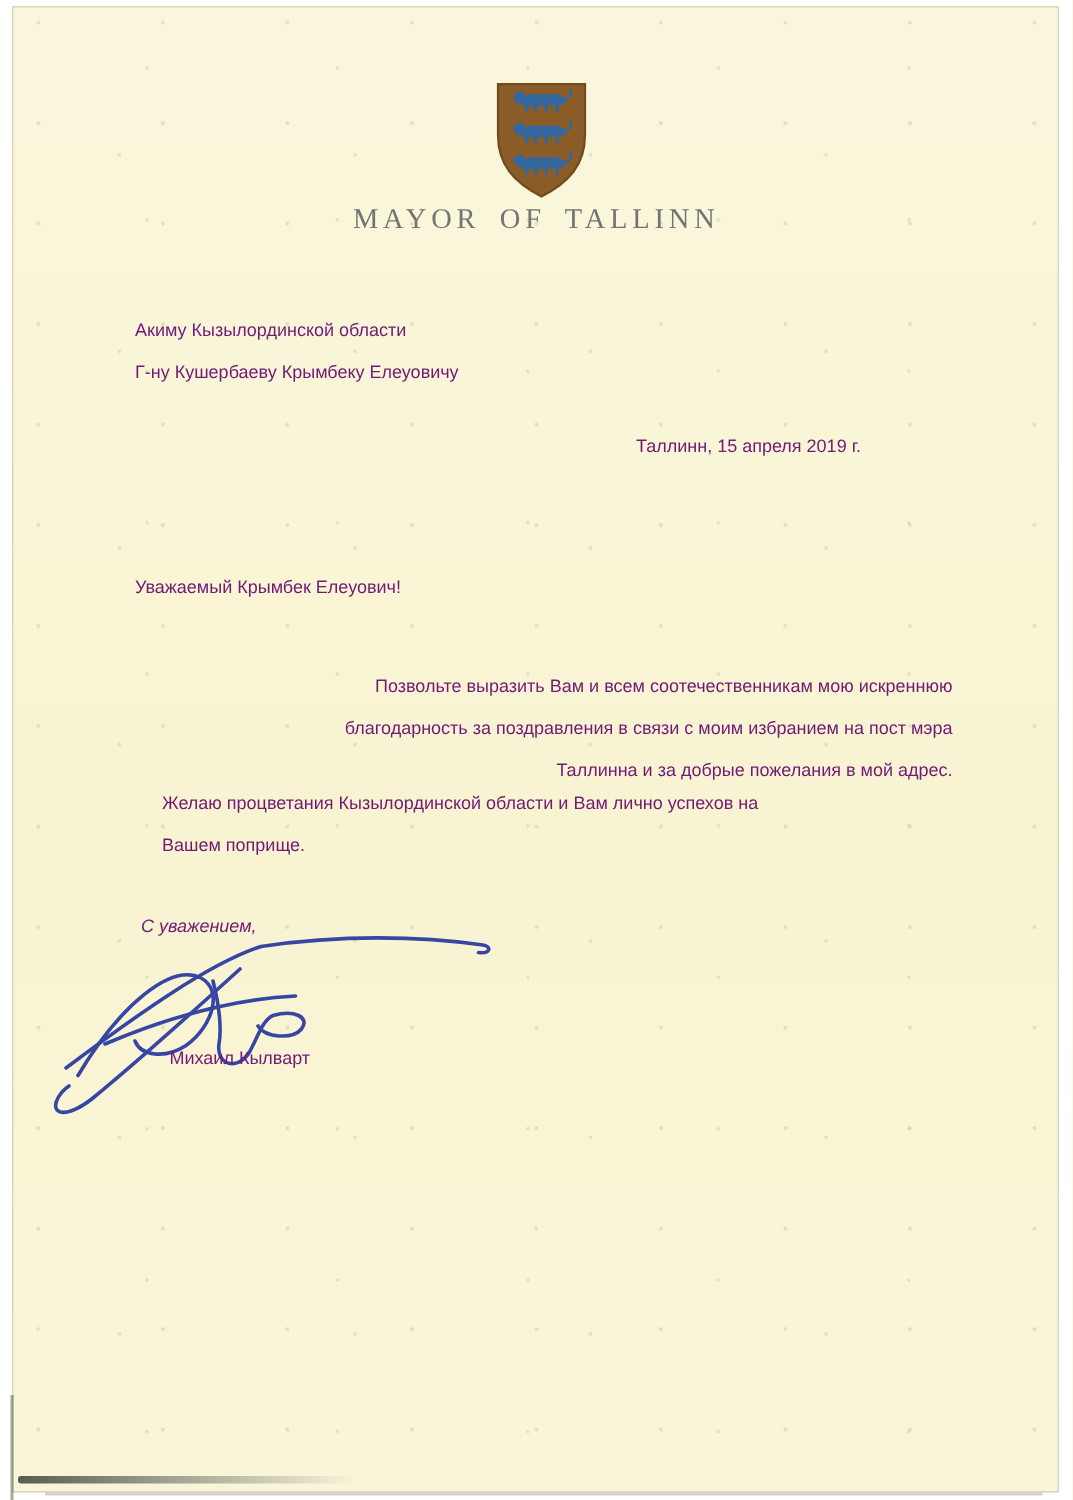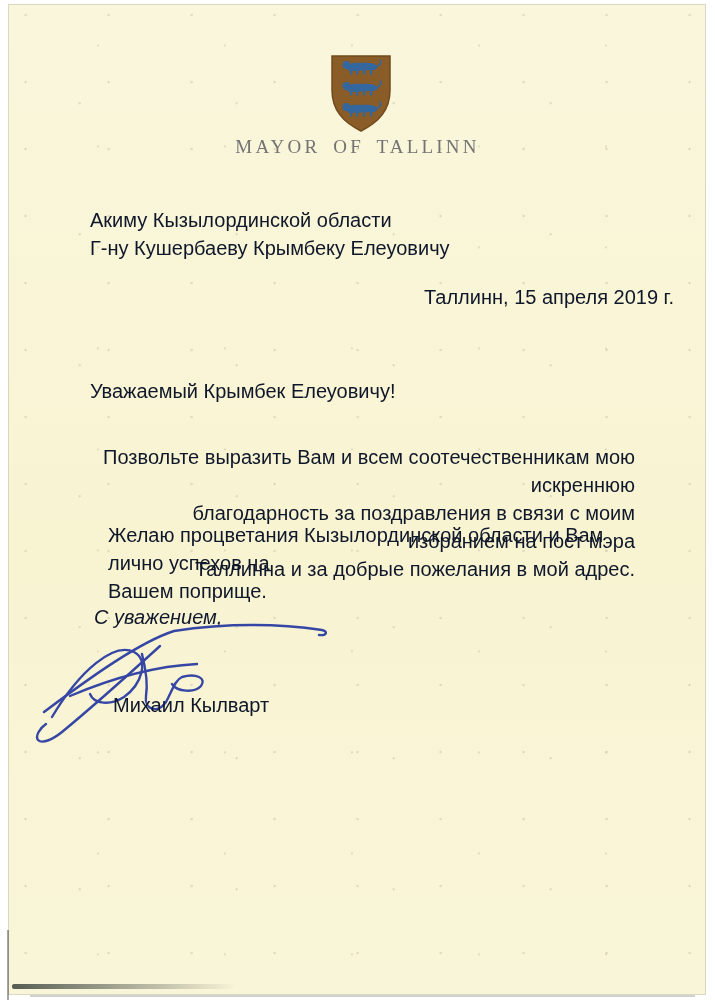--- a/index.html
+++ b/index.html
@@ -33,22 +33,22 @@
     position: absolute; left: 60px; right: 60px; top: 136px;
     text-align: center;
     font-family: "Liberation Serif", serif;
     font-size: 19px; font-weight: 500;
     letter-spacing: 3.2px; word-spacing: 5px;
     color: #737373;
   }
 
   .txt {
     position: absolute;
-    font-size: 20px; line-height: 28px;
-    color: #0f172a;
+    font-size: 12px; line-height: 28px;
+    color: #701a75;
     white-space: pre-line;
   }
   .recipient   { left: 90px;  top: 206px; }
   .dateline    { left: 424px; top: 283px; }
   .salutation  { left: 90px;  top: 377px; }
   .para1       { left: 90px;  top: 443px; width: 545px; text-align: right; }
   .para2       { left: 90px;  top: 521px; width: 545px; margin-left: 18px; }
   .valediction { left: 94px;  top: 603px; font-style: italic; }
   .signer-name { left: 78px;  top: 691px; margin-left: 35px; }
   .signer-title{ left: 94px;  top: 718px; }
@@ -113,21 +113,21 @@
     </g>
   </svg>
 
   <div class="letterhead-title">MAYOR OF TALLINN</div>
 
   <div class="txt recipient"><span>Акиму Кызылординской области</span>
 <span>Г-ну Кушербаеву Крымбеку Елеуовичу</span></div>
 
   <div class="txt dateline">Таллинн, 15 апреля 2019 г.</div>
 
-  <div class="txt salutation">Уважаемый Крымбек Елеуовичу!</div>
+  <div class="txt salutation">Уважаемый Крымбек Елеуович!</div>
 
   <div class="txt para1">Позвольте выразить Вам и всем соотечественникам мою искреннюю
 благодарность за поздравления в связи с моим избранием на пост мэра
 Таллинна и за добрые пожелания в мой адрес.</div>
   <div class="txt para2">Желаю процветания Кызылординской области и Вам лично успехов на
 Вашем поприще.</div>
 
   <div class="txt valediction">С уважением,</div>
 
   <svg class="signature" viewBox="0 0 330 135" aria-hidden="true">

